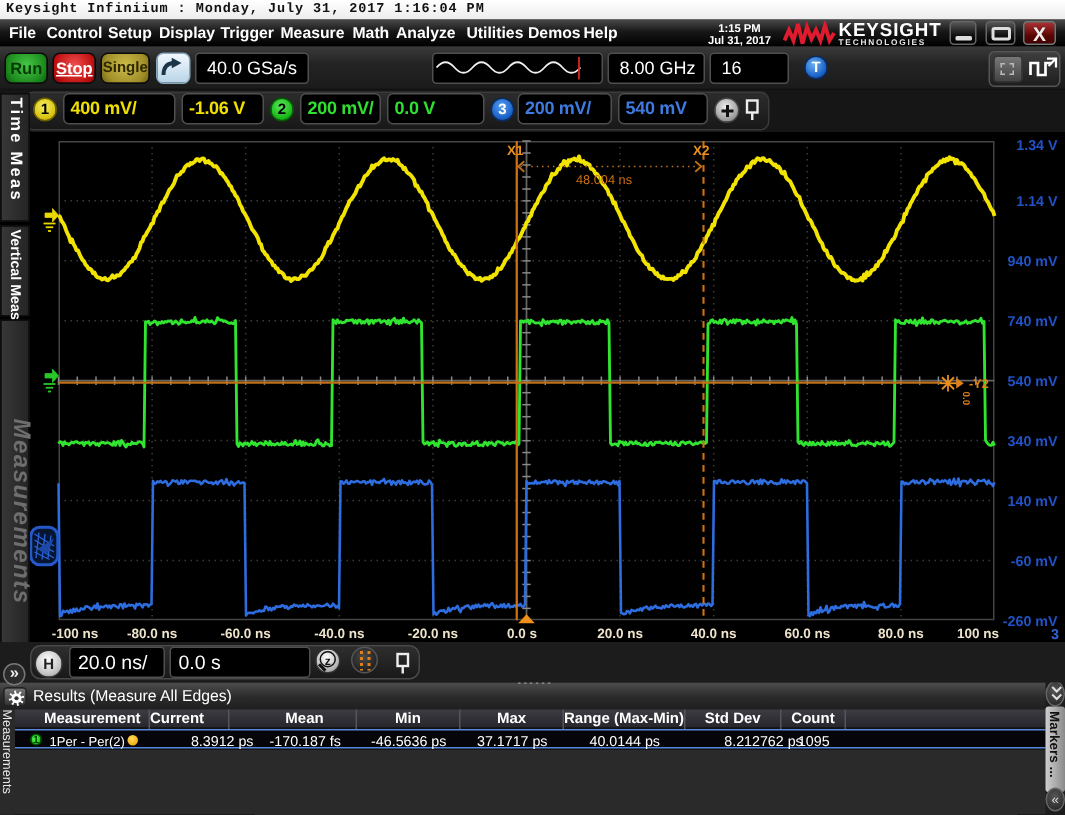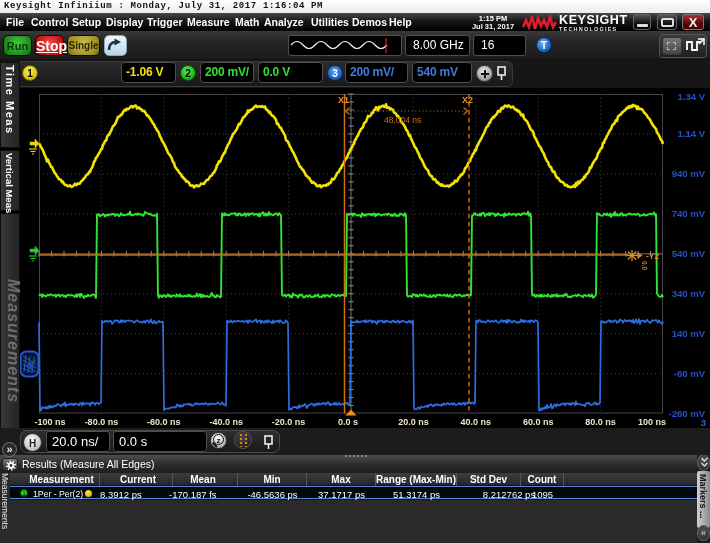--- a/index.html
+++ b/index.html
@@ -70,46 +70,48 @@
     </div>
 <div class="winbtn" style="left:657px;width:20px;">
       <div style="position:absolute;left:3px;top:3px;width:13px;height:9px;border:2px solid #ddd;border-radius:2px;"></div>
     </div>
 <div class="winbtn" style="left:682px;width:22px;background:linear-gradient(#a33,#5d0606 60%,#400);border-color:#777;">
       <div style="position:absolute;left:0;top:0;width:100%;height:100%;color:#eee;font-weight:bold;font-size:13px;text-align:center;line-height:15px;font-family:'Liberation Sans',sans-serif;">X</div>
     </div>
 </div>
 <div class="abs" id="toolbar">
 <div class="tbtn" style="left:3px;width:29px;background:radial-gradient(circle at 50% 40%,#46c846,#1d8a1d 70%,#0c5c0c);color:#043;color:#053a05;line-height:20px;">Run</div>
-<div class="tbtn" style="left:35px;width:29px;background:radial-gradient(circle at 50% 40%,#f05050,#c01212 70%,#800)"><span style="color:#fff;font-size:14px;line-height:20px;text-decoration:underline;">Stop</span></div>
+<div class="tbtn" style="left:35px;width:29px;background:radial-gradient(circle at 50% 40%,#f05050,#c01212 70%,#800)"><span style="color:#fff;font-size:11px;line-height:20px;text-decoration:underline;">Stop</span></div>
 <div class="tbtn" style="left:67px;width:33px;background:radial-gradient(circle at 50% 40%,#cdbb4a,#a08f28 70%,#6e6014);color:#2e2800;font-size:10px;line-height:20px;">Single</div>
 <div class="tbtn" style="left:104px;width:23px;background:linear-gradient(#f2f8fc,#b9d4e8);border:1px solid #8ab;"><svg width="19" height="17" style="margin-top:1px" viewBox="0 0 19 17">
         <path d="M3 13 Q3 5 10 5" stroke="#1c3448" stroke-width="2.6" fill="none"></path>
         <path d="M8.5 1.5 L15 5 L8.5 8.5 Z" fill="#1c3448"></path>
       </svg></div>
+<div class="blackbox" style="left:130px;top:4px;width:76px;height:21px;line-height:19px;padding-left:7px;">40.0 GSa/s</div>
 <div class="blackbox" style="left:288px;top:4px;width:114px;height:21px;"><svg width="112" height="19" viewBox="0 0 112 19">
         <path d="M2 9 q6 -7 12 0 t12 0 t12 0 t12 0 t12 0 t12 0 t12 0 t12 0" stroke="#eee" stroke-width="1.2" fill="none"></path>
         <line x1="97" y1="2" x2="97" y2="17" stroke="#d22" stroke-width="1.2"></line>
       </svg></div>
 <div class="blackbox" style="left:405px;top:4px;width:65px;height:21px;line-height:19px;padding-left:7px;">8.00 GHz</div>
 <div class="blackbox" style="left:473px;top:4px;width:53px;height:21px;line-height:19px;padding-left:7px;">16</div>
 <div style="position:absolute;left:536px;top:6px;width:16px;height:16px;border-radius:50%;background:radial-gradient(circle at 40% 35%,#6ab0f0,#1b62c8 65%,#0c3c88);color:#fff;font-size:10px;font-weight:bold;text-align:center;line-height:16px;border:1px solid #0a2a60;">T</div>
 <div style="position:absolute;left:659px;top:3px;width:48px;height:24px;background:linear-gradient(#3e3e3e,#1e1e1e);border:1px solid #555;border-radius:4px;"></div>
 <div style="position:absolute;left:662px;top:6px;width:20px;height:18px;background:linear-gradient(#777,#444);border-radius:3px;border:1px solid #333;">
       <div style="position:absolute;left:4px;top:4px;width:9px;height:8px;border:1px dashed #bbb;"></div>
     </div>
 <svg style="position:absolute;left:685px;top:5px;" width="21" height="20" viewBox="0 0 21 20">
       <path d="M2 14 L2 6 L7 6 L7 14 L12 14 L12 6 L16 6" stroke="#fff" stroke-width="1.8" fill="none"></path>
       <path d="M13 3 L19 3 L19 9" stroke="#fff" stroke-width="1.5" fill="none"></path>
       <path d="M19 3 L14 8" stroke="#fff" stroke-width="1.5" fill="none"></path>
     </svg>
 </div>
 <div class="abs" id="chrow">
     <div class="wrap"></div>
 <div class="chcirc" style="left:22px;background:radial-gradient(circle at 45% 35%,#f8ee60,#d8c410 65%,#9a8a08);border:1px solid #6a5e00;">1</div>
+<div class="chbox" style="left:42px;width:75px;color:#f0e000;">400 mV/</div>
 <div class="chbox" style="left:121px;width:55px;color:#f0e000;">-1.06 V</div>
 <div class="chcirc" style="left:180px;background:radial-gradient(circle at 45% 35%,#60e860,#18b818 65%,#0a7a0a);border:1px solid #065a06;">2</div>
 <div class="chbox" style="left:200px;width:54px;color:#30e030;">200 mV/</div>
 <div class="chbox" style="left:258px;width:65px;color:#30e030;">0.0 V</div>
 <div class="chcirc" style="left:327px;background:radial-gradient(circle at 45% 35%,#58a0f0,#1b62c8 65%,#0c3c88);border:1px solid #0a2a60;color:#fff;">3</div>
 <div class="chbox" style="left:345px;width:63px;color:#3f7ae0;">200 mV/</div>
 <div class="chbox" style="left:412px;width:60px;color:#3f7ae0;">540 mV</div>
 <div style="position:absolute;left:476px;top:5px;width:17px;height:17px;border-radius:50%;background:radial-gradient(circle at 45% 35%,#eee,#999 70%,#666);border:1px solid #444;">
       <div style="position:absolute;left:3.5px;top:7px;width:8px;height:2px;background:#111;"></div>
       <div style="position:absolute;left:6.5px;top:4px;width:2px;height:8px;background:#111;"></div>
@@ -328,37 +330,37 @@
         <circle cx="8" cy="6.5" r="1.4" fill="#333"></circle>
       </svg></div>
 <span style="position:absolute;left:22px;top:3px;">Results</span>
 <span style="position:absolute;left:60px;top:3px;">(Measure All Edges)</span>
 <span style="position:absolute;left:345px;top:-3px;color:#999;font-size:7px;letter-spacing:1.5px;">••••••</span>
 </div>
 <div class="abs" id="table">
     <div style="position:absolute;left:10px;top:0;width:692px;height:27px;background:#161616;"></div>
 <div style="position:absolute;left:10px;top:0;width:692px;height:13px;background:linear-gradient(#3c3c42,#26262c);border-bottom:1px solid #111;"></div>
 <div style="position:absolute;left:10px;top:0;width:90px;height:13px;color:#fff;font-size:10px;font-weight:bold;text-align:center;line-height:13px;border-right:1px solid #55555f;padding-left:14px;">Measurement</div>
-<div style="position:absolute;left:104px;top:0;width:69px;height:13px;color:#fff;font-size:10px;font-weight:bold;text-align:center;line-height:13px;border-right:1px solid #55555f;">Current</div>
+<div style="position:absolute;left:84px;top:0;width:69px;height:13px;color:#fff;font-size:10px;font-weight:bold;text-align:center;line-height:13px;border-right:1px solid #55555f;">Current</div>
 <div style="position:absolute;left:169px;top:0;width:69px;height:13px;color:#fff;font-size:10px;font-weight:bold;text-align:center;line-height:13px;border-right:1px solid #55555f;">Mean</div>
 <div style="position:absolute;left:238px;top:0;width:69px;height:13px;color:#fff;font-size:10px;font-weight:bold;text-align:center;line-height:13px;border-right:1px solid #55555f;">Min</div>
 <div style="position:absolute;left:307px;top:0;width:69px;height:13px;color:#fff;font-size:10px;font-weight:bold;text-align:center;line-height:13px;border-right:1px solid #55555f;">Max</div>
 <div style="position:absolute;left:376px;top:0;width:81px;height:13px;color:#fff;font-size:10px;font-weight:bold;text-align:center;line-height:13px;border-right:1px solid #55555f;">Range (Max-Min)</div>
 <div style="position:absolute;left:457px;top:0;width:64px;height:13px;color:#fff;font-size:10px;font-weight:bold;text-align:center;line-height:13px;border-right:1px solid #55555f;">Std Dev</div>
 <div style="position:absolute;left:521px;top:0;width:43px;height:13px;color:#fff;font-size:10px;font-weight:bold;text-align:center;line-height:13px;border-right:1px solid #55555f;">Count</div>
 <div style="position:absolute;left:564px;top:0;width:138px;height:13px;border-right:1px solid #55555f;"></div>
 <div style="position:absolute;left:10px;top:13px;width:692px;height:13px;background:#06060a;border-top:1.5px solid #5588d8;border-bottom:1.5px solid #5588d8;"></div>
 <div style="position:absolute;left:20px;top:16px;width:8px;height:8px;border-radius:50%;background:radial-gradient(circle at 40% 35%,#5f5,#0a0);border:0.5px solid #050;color:#033803;font-size:7px;font-weight:bold;text-align:center;line-height:8px;">1</div>
 <div style="position:absolute;left:33px;top:14.5px;color:#fff;font-size:8.7px;line-height:13px;">1Per - Per(2)</div>
 <div style="position:absolute;left:85px;top:16.5px;width:7px;height:7px;border-radius:50%;background:radial-gradient(circle at 40% 35%,#fd5,#e90);"></div>
-<div style="position:absolute;left:100px;top:14.5px;width:69px;color:#fff;font-size:9.5px;text-align:left;line-height:13px;">8.3912 ps</div>
-<div style="position:absolute;left:169px;top:14.5px;width:69px;color:#fff;font-size:9.5px;line-height:13px;">-170.187 fs</div>
+<div style="position:absolute;left:100px;top:14.5px;width:69px;color:#fff;font-size:9.5px;text-align:right;line-height:13px;">8.3912 ps</div>
+<div style="position:absolute;left:169px;top:14.5px;width:69px;color:#fff;font-size:9.5px;text-align:center;line-height:13px;">-170.187 fs</div>
 <div style="position:absolute;left:238px;top:14.5px;width:69px;color:#fff;font-size:9.5px;text-align:center;line-height:13px;">-46.5636 ps</div>
 <div style="position:absolute;left:307px;top:14.5px;width:69px;color:#fff;font-size:9.5px;text-align:center;line-height:13px;">37.1717 ps</div>
-<div style="position:absolute;left:376px;top:14.5px;width:81px;color:#fff;font-size:9.5px;text-align:center;line-height:13px;">51.3174 ps</div>
+<div style="position:absolute;left:376px;top:14.5px;width:81px;color:#fff;font-size:9.5px;text-align:center;line-height:13px;">40.0144 ps</div>
 <div style="position:absolute;left:457px;top:14.5px;width:64px;color:#fff;font-size:9.5px;text-align:center;line-height:13px;margin-left:20px;">8.212762 ps</div>
 <div style="position:absolute;left:521px;top:14.5px;width:43px;color:#fff;font-size:9.5px;text-align:center;line-height:13px;">1095</div>
 <div style="position:absolute;left:0;top:0;width:10px;height:73px;background:#2a2a2a;"></div>
 <div style="position:absolute;left:0px;top:0px;color:#e8e8e8;font-size:8.5px;writing-mode:vertical-rl;white-space:nowrap;">Measurements</div>
 </div>
 <div class="abs" style="left:697px;top:430px;width:13px;height:113px;background:#1c1c1c;">
 <div style="position:absolute;left:0px;top:24px;width:13px;height:17px;border-radius:50%;background:radial-gradient(circle at 45% 35%,#555,#222);border:1px solid #666;"><svg width="11" height="15" viewBox="0 0 11 15" style="margin:0 0 0 0.5px;">
         <path d="M2.5 3 L5.5 6 L8.5 3" stroke="#ddd" stroke-width="1.4" fill="none"></path>
         <path d="M2.5 8 L5.5 11 L8.5 8" stroke="#ddd" stroke-width="1.4" fill="none"></path>
       </svg></div>

